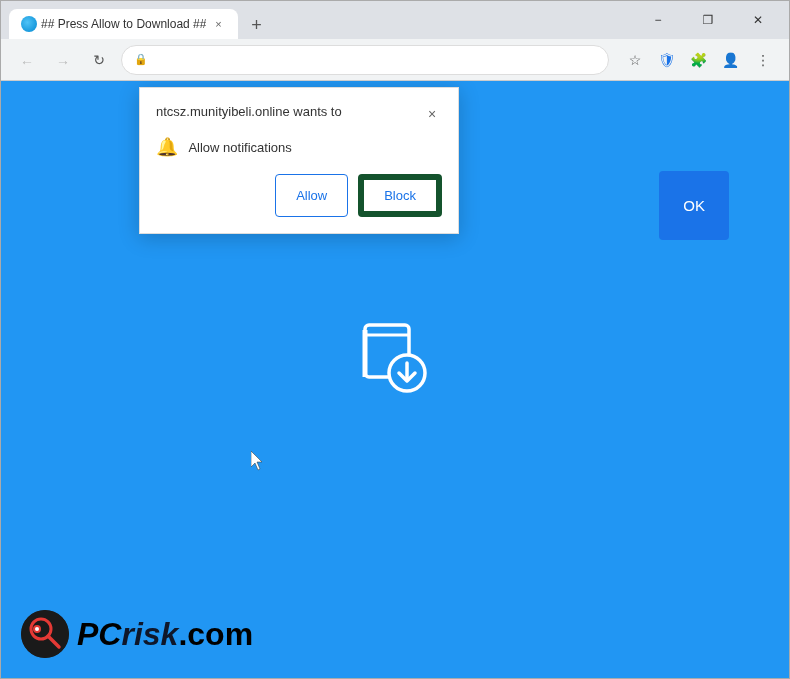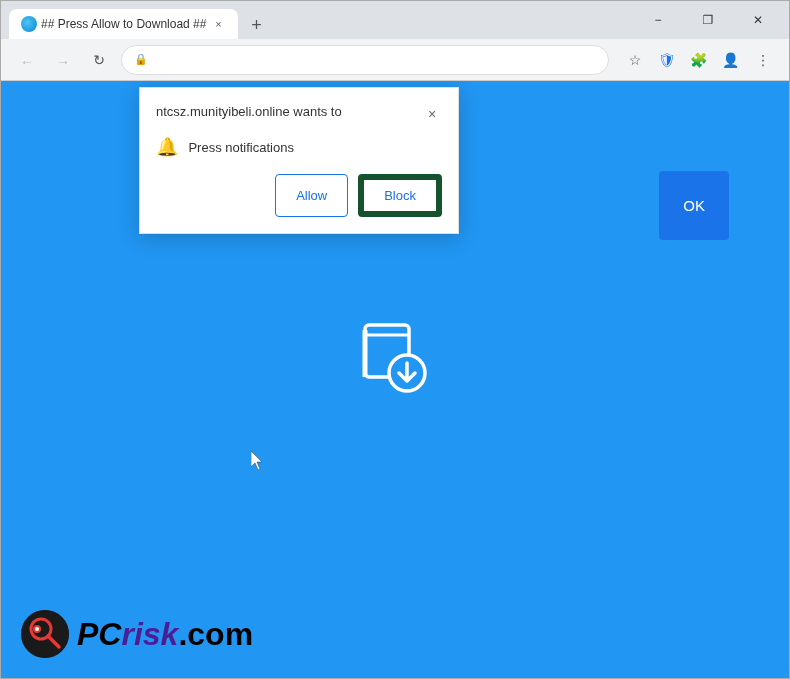--- a/index.html
+++ b/index.html
@@ -144,21 +144,21 @@
       display: flex; align-items: center; justify-content: center;
       position: relative;
       overflow: hidden;
     }
     .pcrisk-text {
       font-size: 32px;
       font-weight: bold;
       font-family: Arial Black, sans-serif;
     }
     .pcrisk-text .pc { color: #000000; font-style: italic; }
-    .pcrisk-text .risk { color: #4c1d95; font-style: italic; }
+    .pcrisk-text .risk { color: #0f172a; font-style: italic; }
     .pcrisk-text .dot { color: #ff6600; }
     .pcrisk-text .com { color: #000000; }
 
     
     .notification-popup {
       position: absolute;
       top: 0;
       left: 138px;
       background: #fff;
       border: 1px solid #ddd;
@@ -277,21 +277,21 @@
 
   <div class="page-content">
 
     <div class="notification-popup">
       <div class="popup-header">
         <span class="popup-title">ntcsz.munityibeli.online wants to</span>
         <span class="popup-close">×</span>
       </div>
       <div class="popup-permission">
         <span class="bell-icon">🔔</span>
-        <span>Press notifications</span>
+        <span>Allow notifications</span>
       </div>
       <div class="popup-buttons">
         <button class="btn-allow">Allow</button>
         <button class="btn-block">Block</button>
       </div>
     </div>
 
     <button class="ok-button">OK</button>
 
     <div class="center-download-icon">

